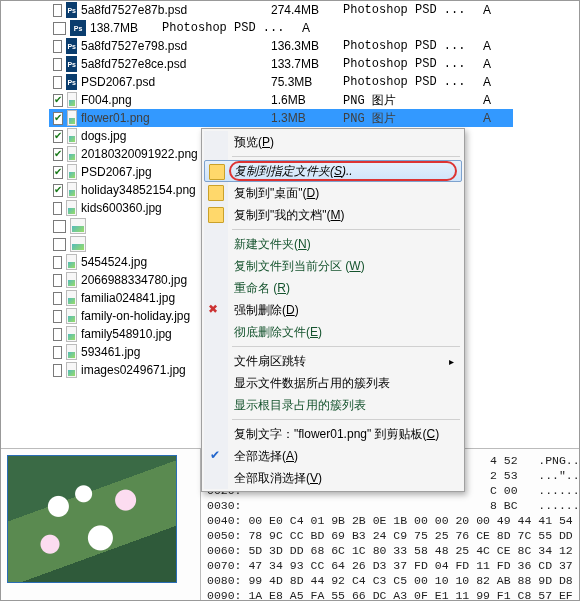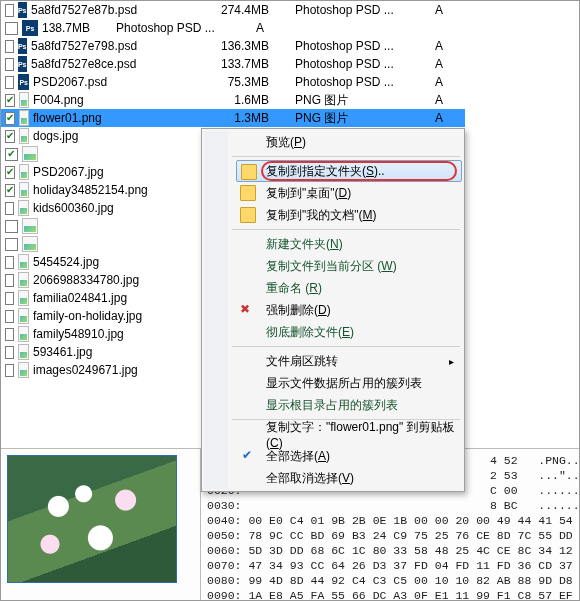--- a/index.html
+++ b/index.html
@@ -1,34 +1,34 @@
 <!DOCTYPE html>
 <html><head>
 <meta charset="utf-8">
 <style>
   * { box-sizing: border-box; margin: 0; padding: 0; }
   body { font-family: "Microsoft YaHei", Tahoma, sans-serif; font-size: 12px; background: #fff; width: 580px; height: 601px; overflow: hidden; position: relative; border: 1px solid #999; }
   .panel { position: relative; }
-  .file-list { width: 464px; }
+  .file-list { width: 464px; margin-left: 48px; }
   .row { display: flex; align-items: center; height: 18px; padding-left: 4px; }
-  .row.selected { background: #3399ff; color: #000000; }
+  .row.selected { background: #3399ff; color: #404040; }
   .chk { width: 13px; height: 13px; border: 1px solid #7a7a7a; background: #fff; margin-right: 4px; display: inline-flex; align-items: center; justify-content: center; font-size: 10px; line-height: 1; }
   .chk.checked::after { content: "✔"; color: #1a7a1a; font-size: 10px; }
   .icon { width: 16px; height: 16px; margin-right: 4px; display: inline-flex; align-items: center; justify-content: center; }
   .psd-icon { background: #0a3d6e; color: #fff; font-size: 7px; font-weight: bold; }
   .png-icon, .jpg-icon { background: #f7f7f7; border: 1px solid #bbb; position: relative; }
   .png-icon::after, .jpg-icon::after { content: ""; position: absolute; bottom: 1px; left: 1px; right: 1px; height: 6px; background: linear-gradient(135deg,#5bb,#9d6); }
   .name { flex: 0 0 190px; white-space: nowrap; overflow: hidden; }
-  .size { flex: 0 0 72px; text-align: right; padding-right: 26px; white-space: nowrap; }
-  .type { flex: 0 0 140px; white-space: nowrap; overflow: hidden; }
+  .size { flex: 0 0 72px; padding-right: 8px; white-space: nowrap; }
+  .type { flex: 0 0 140px; white-space: nowrap; overflow: hidden; font-family: Liberation Mono, monospace; }
   .attr { flex: 0 0 30px; }
   .menu { position: absolute; left: 200px; top: 127px; width: 264px; background: #f5f5f5; border: 1px solid #a0a0a0; box-shadow: 2px 3px 6px rgba(0,0,0,.3); z-index: 50; padding: 2px; }
   .menu-strip { position: absolute; left: 2px; top: 2px; bottom: 2px; width: 24px; background: #eef0f4; }
-  .mi { position: relative; display: flex; align-items: center; height: 22px; padding-left: 30px; z-index: 1; margin-left: 32px; }
-  .mi.hover { background: linear-gradient(#e6f0fb, #cfe4fa); border: 1px solid #7da2ce; border-radius: 2px; padding-left: 29px; height: 22px; }
+  .mi { position: relative; display: flex; align-items: center; height: 22px; padding-left: 30px; z-index: 1; }
+  .mi.hover { background: linear-gradient(#e6f0fb, #cfe4fa); border: 1px solid #7da2ce; border-radius: 2px; padding-left: 29px; height: 22px; font-style: italic; }
   .mi.hover .ring { position: absolute; left: 24px; top: 0; right: 4px; height: 20px; border: 2px solid #d33; border-radius: 12px; pointer-events: none; }
   .mi.disabled { color: #14532d; }
   .mi .mi-icon { position: absolute; left: 4px; top: 3px; width: 16px; height: 16px; }
   .sep { height: 1px; margin: 3px 2px 3px 28px; background: #d0d0d0; }
   .mi .arrow { margin-left: auto; margin-right: 8px; font-size: 10px; }
   .folder-ico { background: #ffd86b; border: 1px solid #caa12a; border-radius: 1px; }
   .check-ico::after { content: "✔"; color: #2266cc; font-size: 12px; position: absolute; left: 2px; top: 0; }
   .bottom { position: absolute; left: 0; right: 0; bottom: 0; height: 152px; border-top: 1px solid #bbb; display: flex; background: #fdfdfd; }
   .thumb-wrap { width: 200px; padding: 6px; border-right: 1px solid #bbb; }
   .thumb { width: 170px; height: 128px; border: 1px solid #2a6db5; background:
@@ -106,20 +106,21 @@
         <span class="chk checked"></span>
         <span class="icon jpg-icon"></span>
         <span class="name">dogs.jpg</span>
         <span class="size"></span>
         <span class="type"></span>
         <span class="attr"></span>
       </div>
       <div class="row">
         <span class="chk checked"></span>
         <span class="icon png-icon"></span>
+        <span class="name">20180320091922.png</span>
         <span class="size"></span>
         <span class="type"></span>
         <span class="attr"></span>
       </div>
       <div class="row">
         <span class="chk checked"></span>
         <span class="icon jpg-icon"></span>
         <span class="name">PSD2067.jpg</span>
         <span class="size"></span>
         <span class="type"></span>

